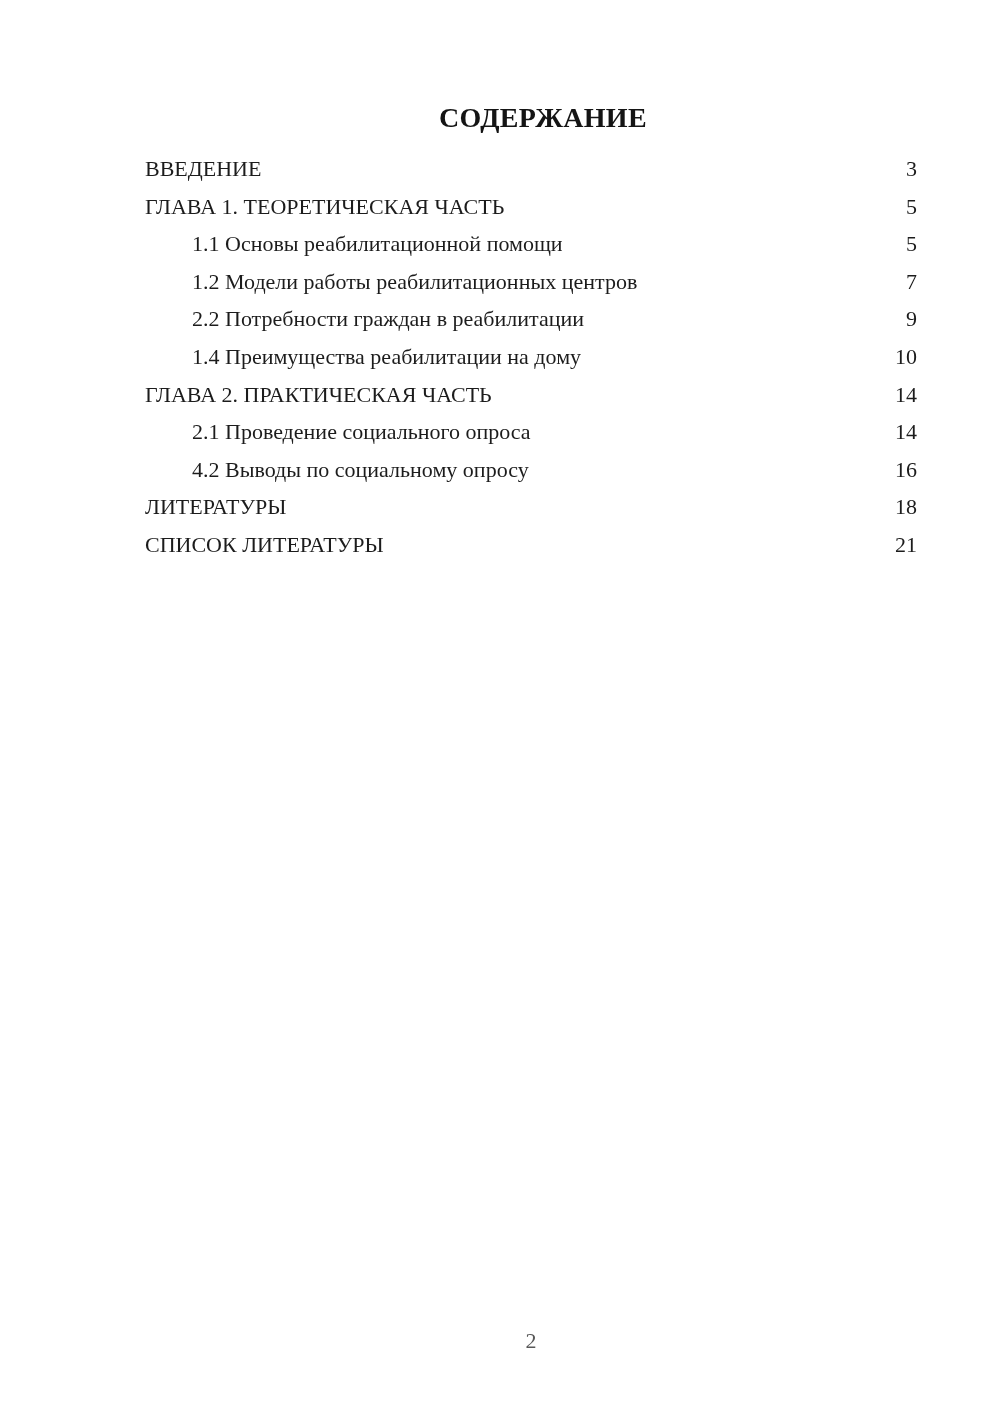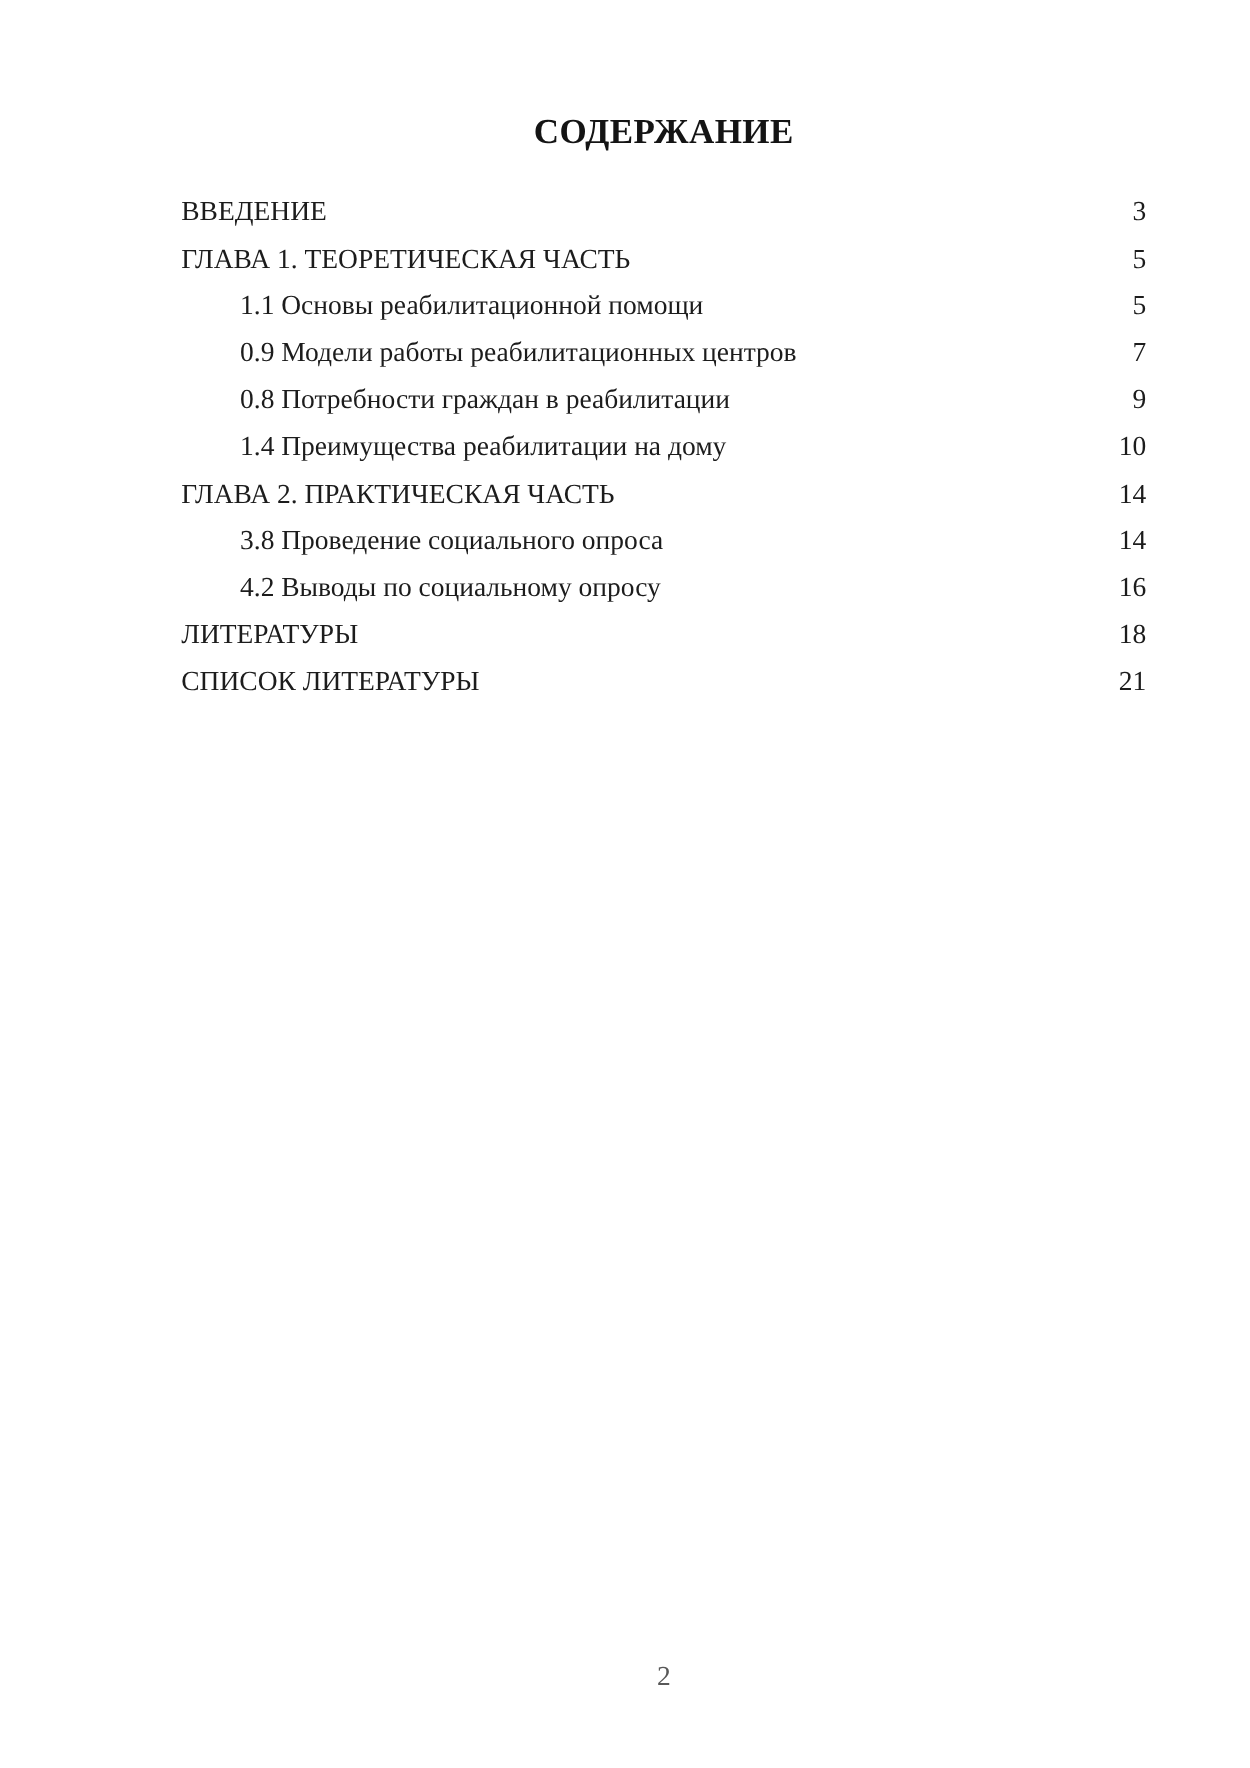--- a/index.html
+++ b/index.html
@@ -14,21 +14,21 @@
     background: #ffffff;
     font-family: "Liberation Serif", "DejaVu Serif", serif;
     color: #1c1c1c;
     overflow: hidden;
   }
   .doc-title {
     position: absolute;
     top: 90px;
     left: 145px;
     width: 772px;
-    margin: 0;
+    margin: 12px;
     text-align: center;
     font-size: 28px;
     font-weight: bold;
     color: #141414;
     letter-spacing: 0.3px;
   }
   .toc {
     position: absolute;
     top: 150px;
     left: 145px;
@@ -84,41 +84,41 @@
       <span class="toc-label">ГЛАВА 1. ТЕОРЕТИЧЕСКАЯ ЧАСТЬ</span>
       <span class="toc-page">5</span>
     </div>
 
     <div class="toc-row level-1">
       <span class="toc-label">1.1 Основы реабилитационной помощи</span>
       <span class="toc-page">5</span>
     </div>
 
     <div class="toc-row level-1">
-      <span class="toc-label">0.9 Модели работы реабилитационных центров</span>
+      <span class="toc-label">1.2 Модели работы реабилитационных центров</span>
       <span class="toc-page">7</span>
     </div>
 
     <div class="toc-row level-1">
-      <span class="toc-label">0.8 Потребности граждан в реабилитации</span>
+      <span class="toc-label">2.2 Потребности граждан в реабилитации</span>
       <span class="toc-page">9</span>
     </div>
 
     <div class="toc-row level-1">
       <span class="toc-label">1.4 Преимущества реабилитации на дому</span>
       <span class="toc-page">10</span>
     </div>
 
     <div class="toc-row level-0">
       <span class="toc-label">ГЛАВА 2. ПРАКТИЧЕСКАЯ ЧАСТЬ</span>
       <span class="toc-page">14</span>
     </div>
 
     <div class="toc-row level-1">
-      <span class="toc-label">3.8 Проведение социального опроса</span>
+      <span class="toc-label">2.1 Проведение социального опроса</span>
       <span class="toc-page">14</span>
     </div>
 
     <div class="toc-row level-1">
       <span class="toc-label">4.2 Выводы по социальному опросу</span>
       <span class="toc-page">16</span>
     </div>
 
     <div class="toc-row level-0">
       <span class="toc-label">ЛИТЕРАТУРЫ</span>

